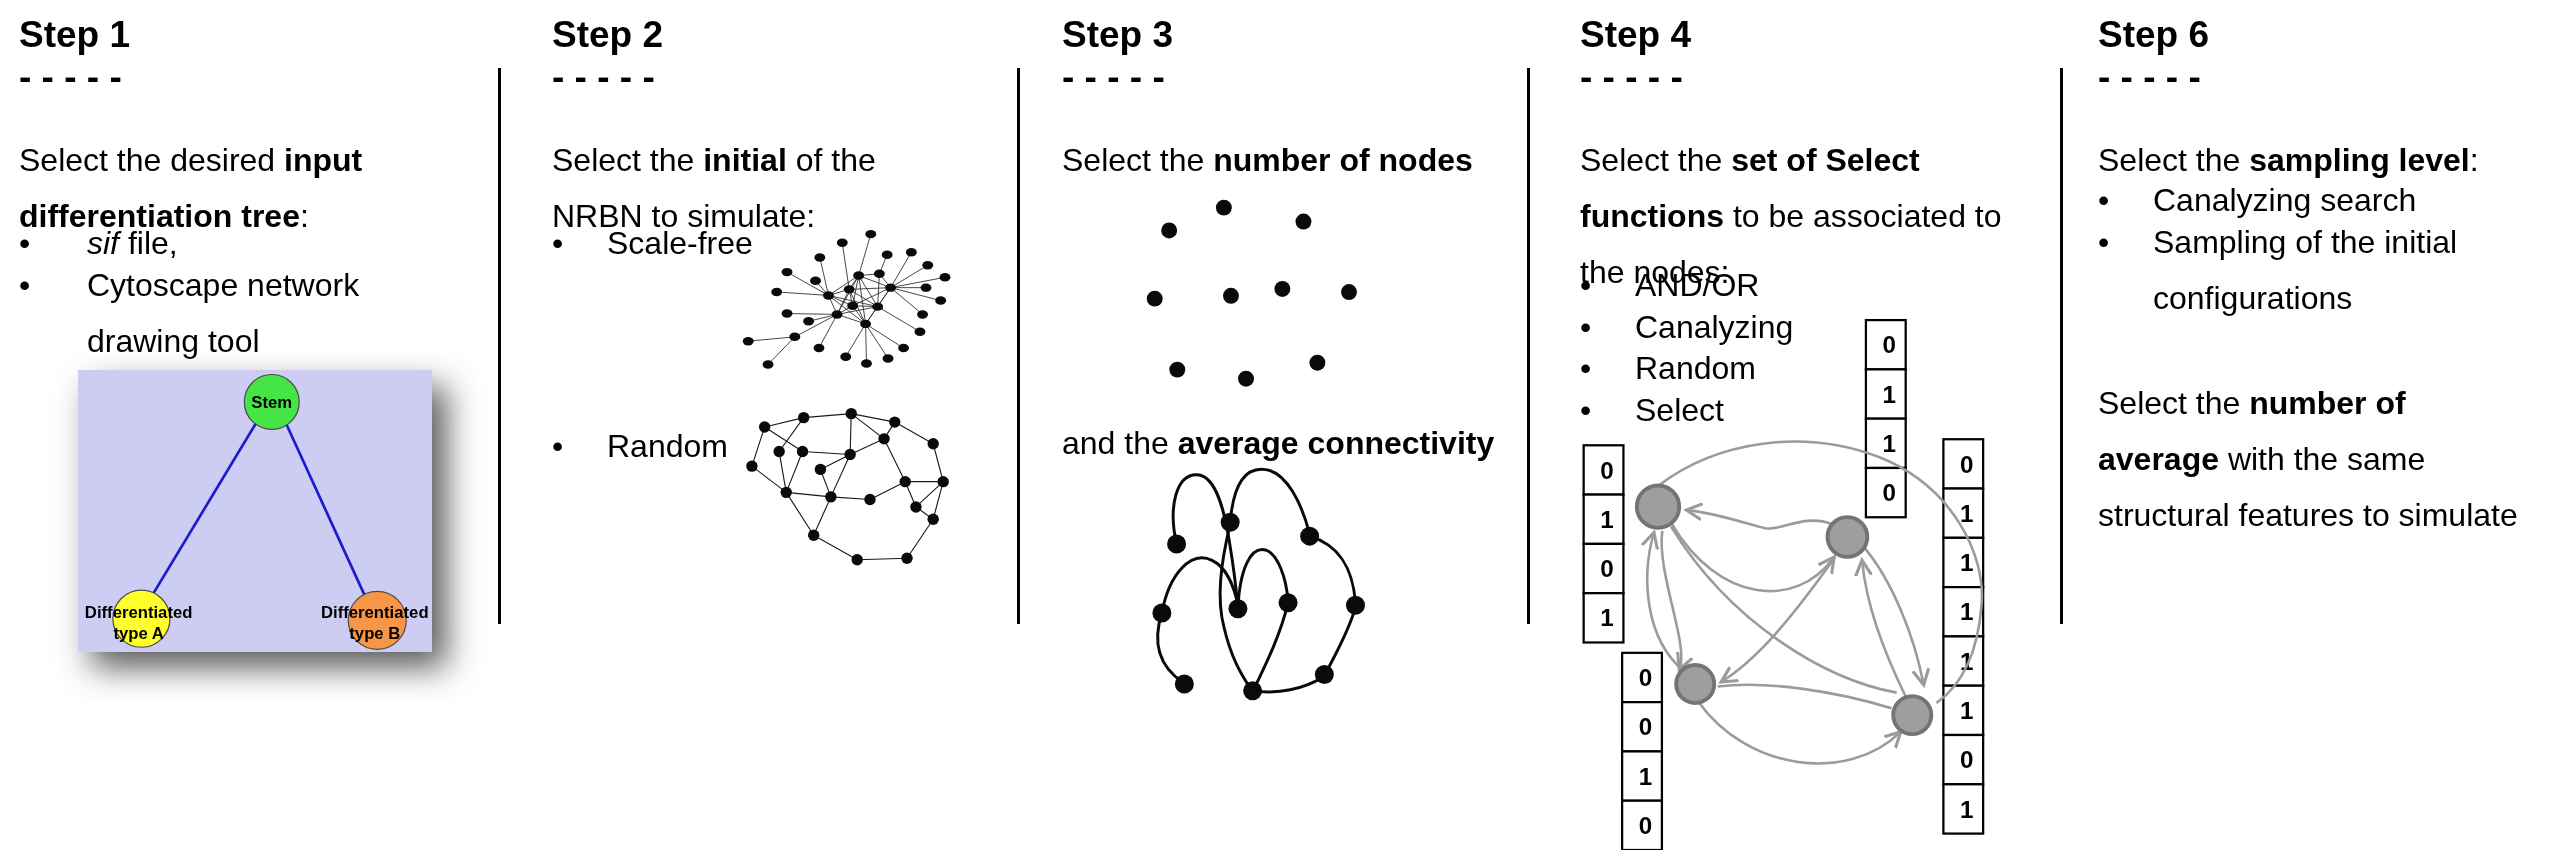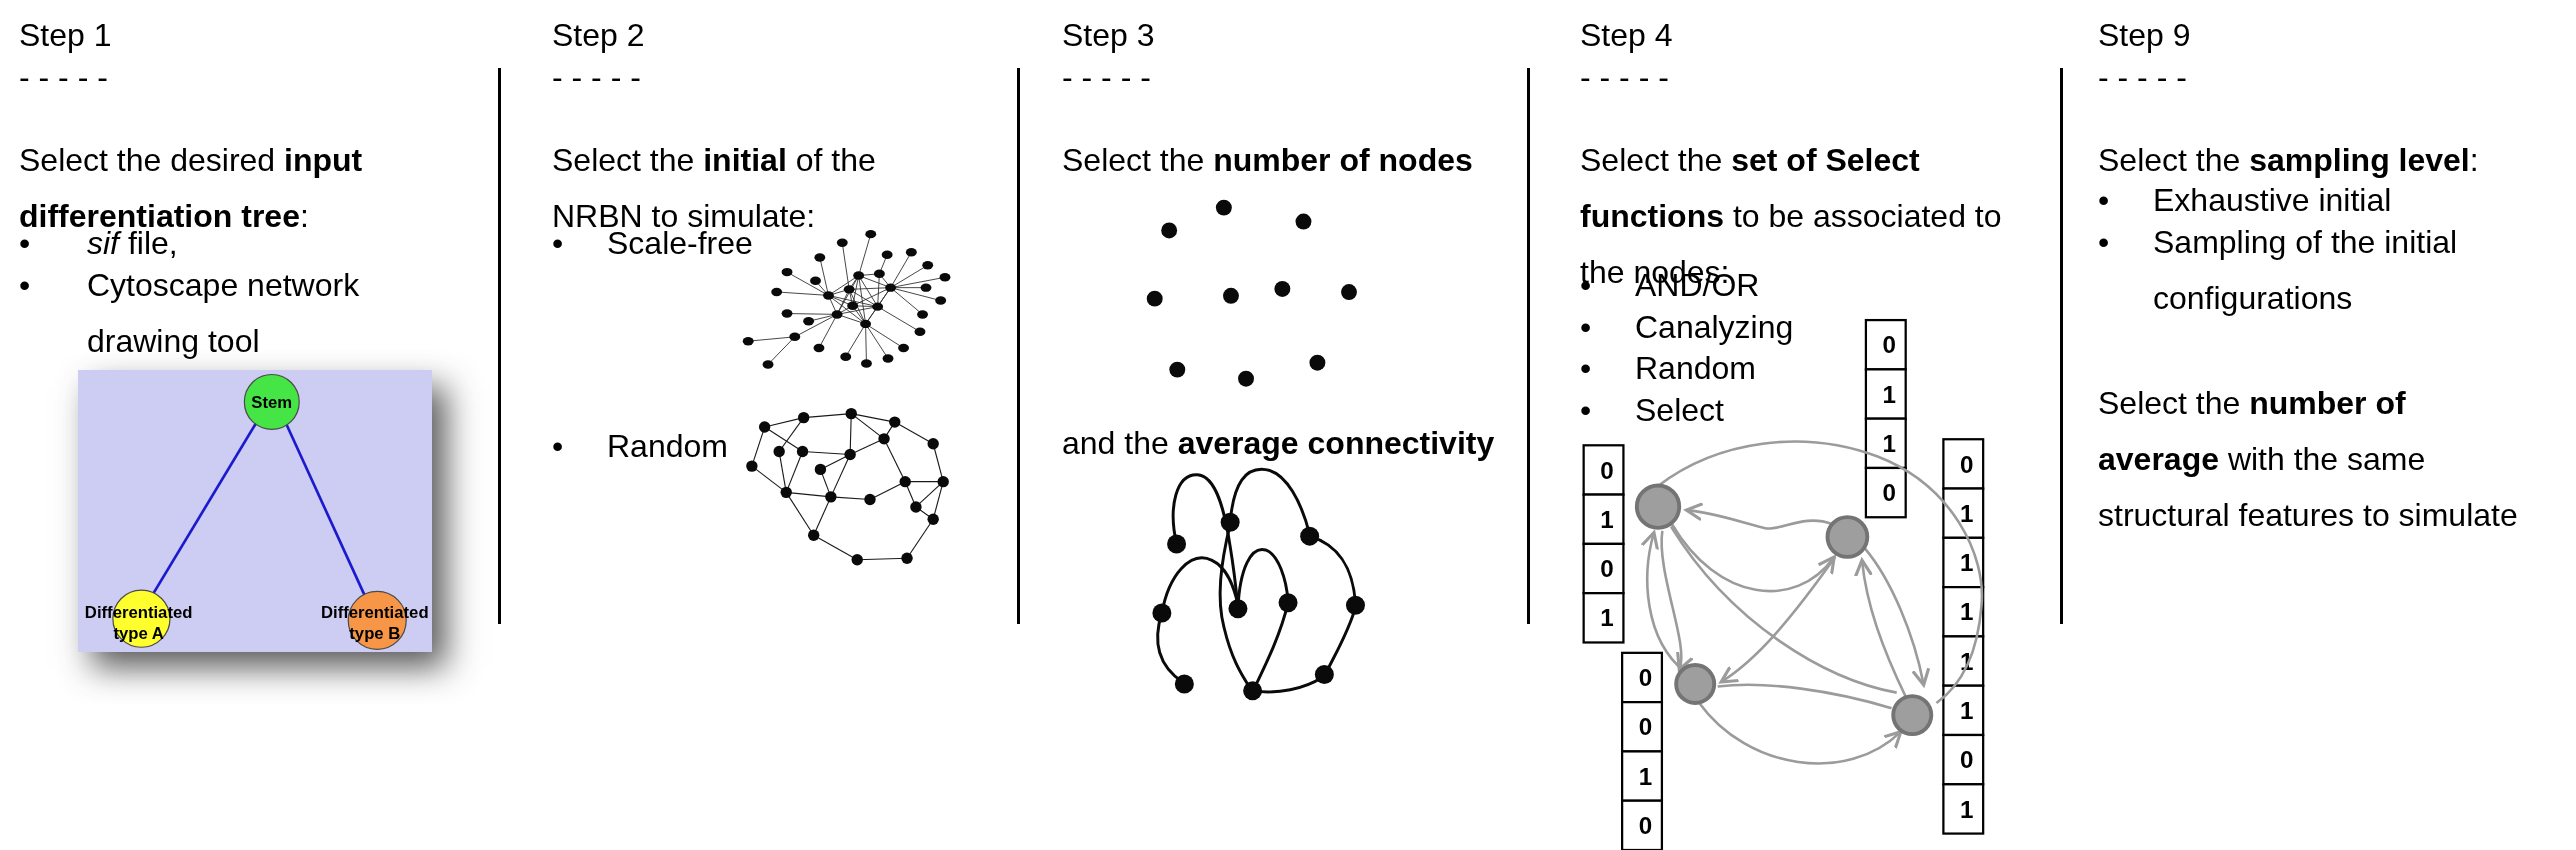--- a/index.html
+++ b/index.html
@@ -1,19 +1,19 @@
 <!DOCTYPE html>
 <html style="font-size:14px"><head>
 <meta charset="utf-8">
 <style>
 html,body{margin:0;padding:0}
 body{width:2576px;height:851px;position:relative;background:#fff;color:#000;-webkit-font-smoothing:antialiased;
   font-family:"Liberation Sans",sans-serif;overflow:hidden}
 .abs{position:absolute}
-.h{font-size:32px;font-weight:normal;line-height:42px;white-space:pre}
+.h{font-size:37px;font-weight:bold;line-height:42px;white-space:pre}
 .t{font-size:32px;line-height:56px;white-space:pre}
 .sep{position:absolute;width:2.6px;background:#000;top:68px;height:556px}
 svg{position:absolute;overflow:visible}
 </style>
 </head>
 <body>
 
 <div class="sep" style="left:498px"></div>
 <div class="sep" style="left:1017px"></div>
 <div class="sep" style="left:1527px"></div>
@@ -308,24 +308,24 @@
     <path d="M2203,806 C2175,748 2157,698 2152,648" fill="none" stroke="#9b9b9b" stroke-width="3" marker-end="url(#ah)"></path>
     <path d="M2155,633 C2186,670 2212,733 2223,790" fill="none" stroke="#9b9b9b" stroke-width="3" marker-end="url(#ah)"></path>
     <path d="M1963,811 C2020,890 2135,905 2196,846" fill="none" stroke="#9b9b9b" stroke-width="3" marker-end="url(#ah)"></path>
     <path d="M2186,818 C2120,798 2040,786 1985,793" fill="none" stroke="#9b9b9b" stroke-width="3"></path>
     <circle cx="1916" cy="585" r="24.5" fill="#9e9e9e" stroke="#747474" stroke-width="4.5"></circle>
     <circle cx="2135" cy="620" r="23" fill="#9e9e9e" stroke="#747474" stroke-width="4.5"></circle>
     <circle cx="1959" cy="790" r="22" fill="#9e9e9e" stroke="#747474" stroke-width="4.5"></circle>
     <circle cx="2210" cy="826" r="22" fill="#9e9e9e" stroke="#747474" stroke-width="4.5"></circle>
   </svg>
 
-<div class="abs h" style="left:2098px;top:14px">Step 9
+<div class="abs h" style="left:2098px;top:14px">Step 6
 - - - - -</div>
 <div class="abs t" style="left:2098px;top:132px">Select the <b>sampling level</b>:</div>
 <div class="abs t" style="left:2098px;top:172px">•</div>
-<div class="abs t" style="left:2153px;top:172px">Exhaustive initial</div>
+<div class="abs t" style="left:2153px;top:172px">Canalyzing search</div>
 <div class="abs t" style="left:2098px;top:214px">•</div>
 <div class="abs t" style="left:2153px;top:214px">Sampling of the initial
 configurations</div>
 <div class="abs t" style="left:2098px;top:375px">Select the <b>number of</b>
 <b>average</b> with the same
 structural features to simulate</div>
 
 
 </body></html>

